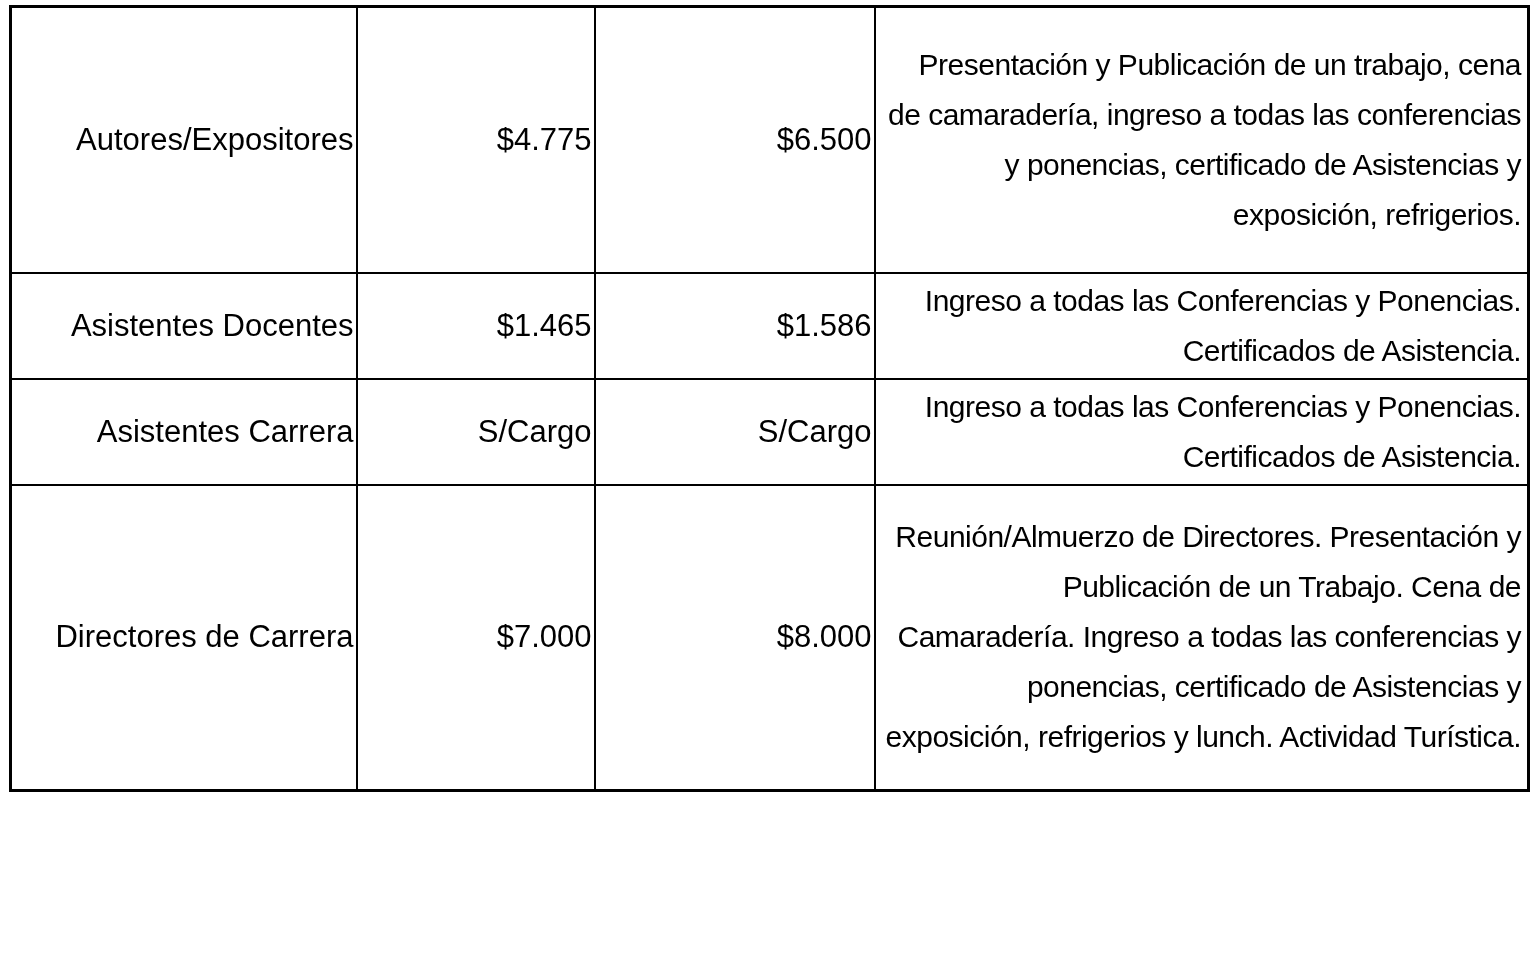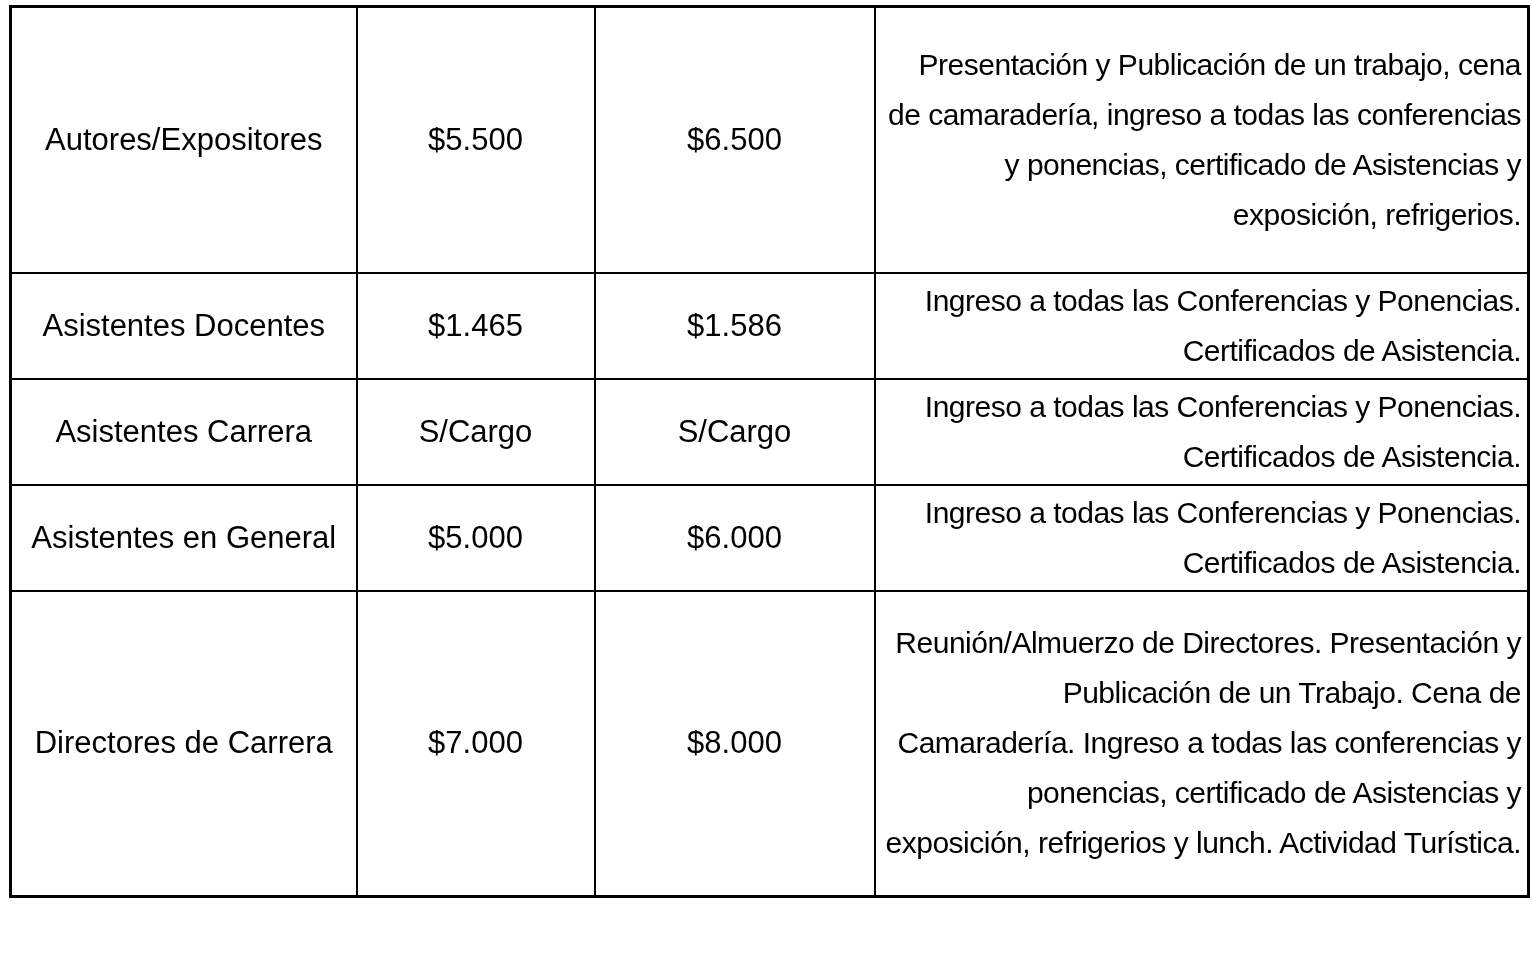--- a/index.html
+++ b/index.html
@@ -32,21 +32,21 @@
   th {
     font-size: 33px;
     font-weight: bold;
     text-align: center;
     vertical-align: middle;
     padding: 0 4px;
   }
   td {
     font-size: 31px;
     font-weight: normal;
-    text-align: center;
+    text-align: right;
     vertical-align: middle;
     padding: 0 2px;
   }
   td.incluye {
     text-align: right;
     font-size: 30px;
     letter-spacing: -0.5px;
     line-height: 50px;
     padding: 2px 6px 2px 7px;
     vertical-align: middle;
@@ -69,42 +69,36 @@
   <table class="pricing">
     <colgroup>
       <col class="c-categoria">
       <col class="c-hasta">
       <col class="c-despues">
       <col class="c-incluye">
     </colgroup>
     <tbody>
       <tr class="row-autores">
         <td>Autores/Expositores</td>
-        <td>$5.500</td>
+        <td>$4.775</td>
         <td>$6.500</td>
         <td class="incluye">Presentación y Publicación de un trabajo, cena de camaradería, ingreso a todas las conferencias y ponencias, certificado de Asistencias y exposición, refrigerios.</td>
       </tr>
       <tr class="row-docentes">
         <td>Asistentes Docentes</td>
         <td>$1.465</td>
         <td>$1.586</td>
         <td class="incluye">Ingreso a todas las Conferencias y Ponencias. Certificados de Asistencia.</td>
       </tr>
       <tr class="row-alumnos">
         <td>Asistentes Carrera</td>
         <td>S/Cargo</td>
         <td>S/Cargo</td>
         <td class="incluye">Ingreso a todas las Conferencias y Ponencias. Certificados de Asistencia.</td>
       </tr>
-      <tr class="row-general">
-        <td>Asistentes en General</td>
-        <td>$5.000</td>
-        <td>$6.000</td>
-        <td class="incluye">Ingreso a todas las Conferencias y Ponencias. Certificados de Asistencia.</td>
-      </tr>
       <tr class="row-directores">
         <td>Directores de Carrera</td>
         <td>$7.000</td>
         <td>$8.000</td>
         <td class="incluye">Reunión/Almuerzo de Directores. Presentación y Publicación de un Trabajo. Cena de Camaradería. Ingreso a todas las conferencias y ponencias, certificado de Asistencias y exposición, refrigerios y lunch. Actividad Turística.</td>
       </tr>
     </tbody>
   </table>
 </div>
 

